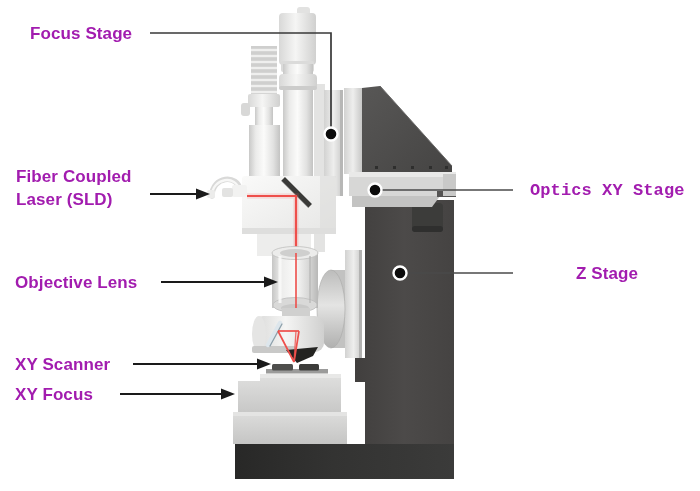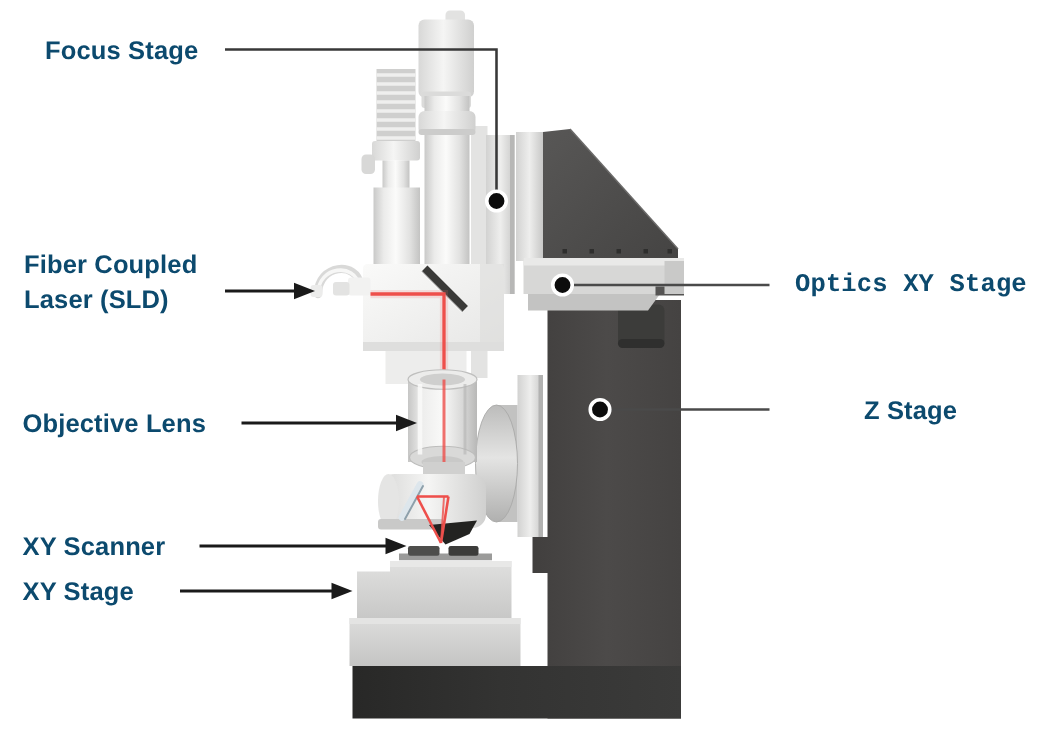--- a/index.html
+++ b/index.html
@@ -9,21 +9,21 @@
     background:#ffffff;
     overflow:hidden;
     font-family:"Liberation Sans", sans-serif;
   }
   .machine-svg{position:absolute;left:0;top:0;}
   .lbl{
     position:absolute;
     font-weight:700;
     font-size:17px;
     line-height:23px;
-    color:#0c4a6e;
+    color:#a21caf;
     white-space:nowrap;
     letter-spacing:0.1px;
   }
   .lbl-focus{left:30px;top:22px;}
   .lbl-fiber{left:16px;top:165px;}
   .lbl-objective{left:15px;top:271px;}
   .lbl-xyscanner{left:15px;top:353px;text-align:center;}
   .lbl-xystage{left:15px;top:383px;}
   .lbl-opticsxy{left:530px;top:179px;font-family:Liberation Mono, monospace;}
   .lbl-zstage{left:556px;top:262px;margin-left:20px;}
@@ -266,18 +266,18 @@
 
   <div class="lbl lbl-fiber">
     <div>Fiber Coupled</div>
     <div>Laser (SLD)</div>
   </div>
 
   <div class="lbl lbl-objective">Objective Lens</div>
 
   <div class="lbl lbl-xyscanner">XY Scanner</div>
 
-  <div class="lbl lbl-xystage">XY Stage</div>
+  <div class="lbl lbl-xystage">XY Focus</div>
 
   <div class="lbl lbl-opticsxy">Optics XY Stage</div>
 
   <div class="lbl lbl-zstage">Z Stage</div>
 </div>
 
 </body></html>

